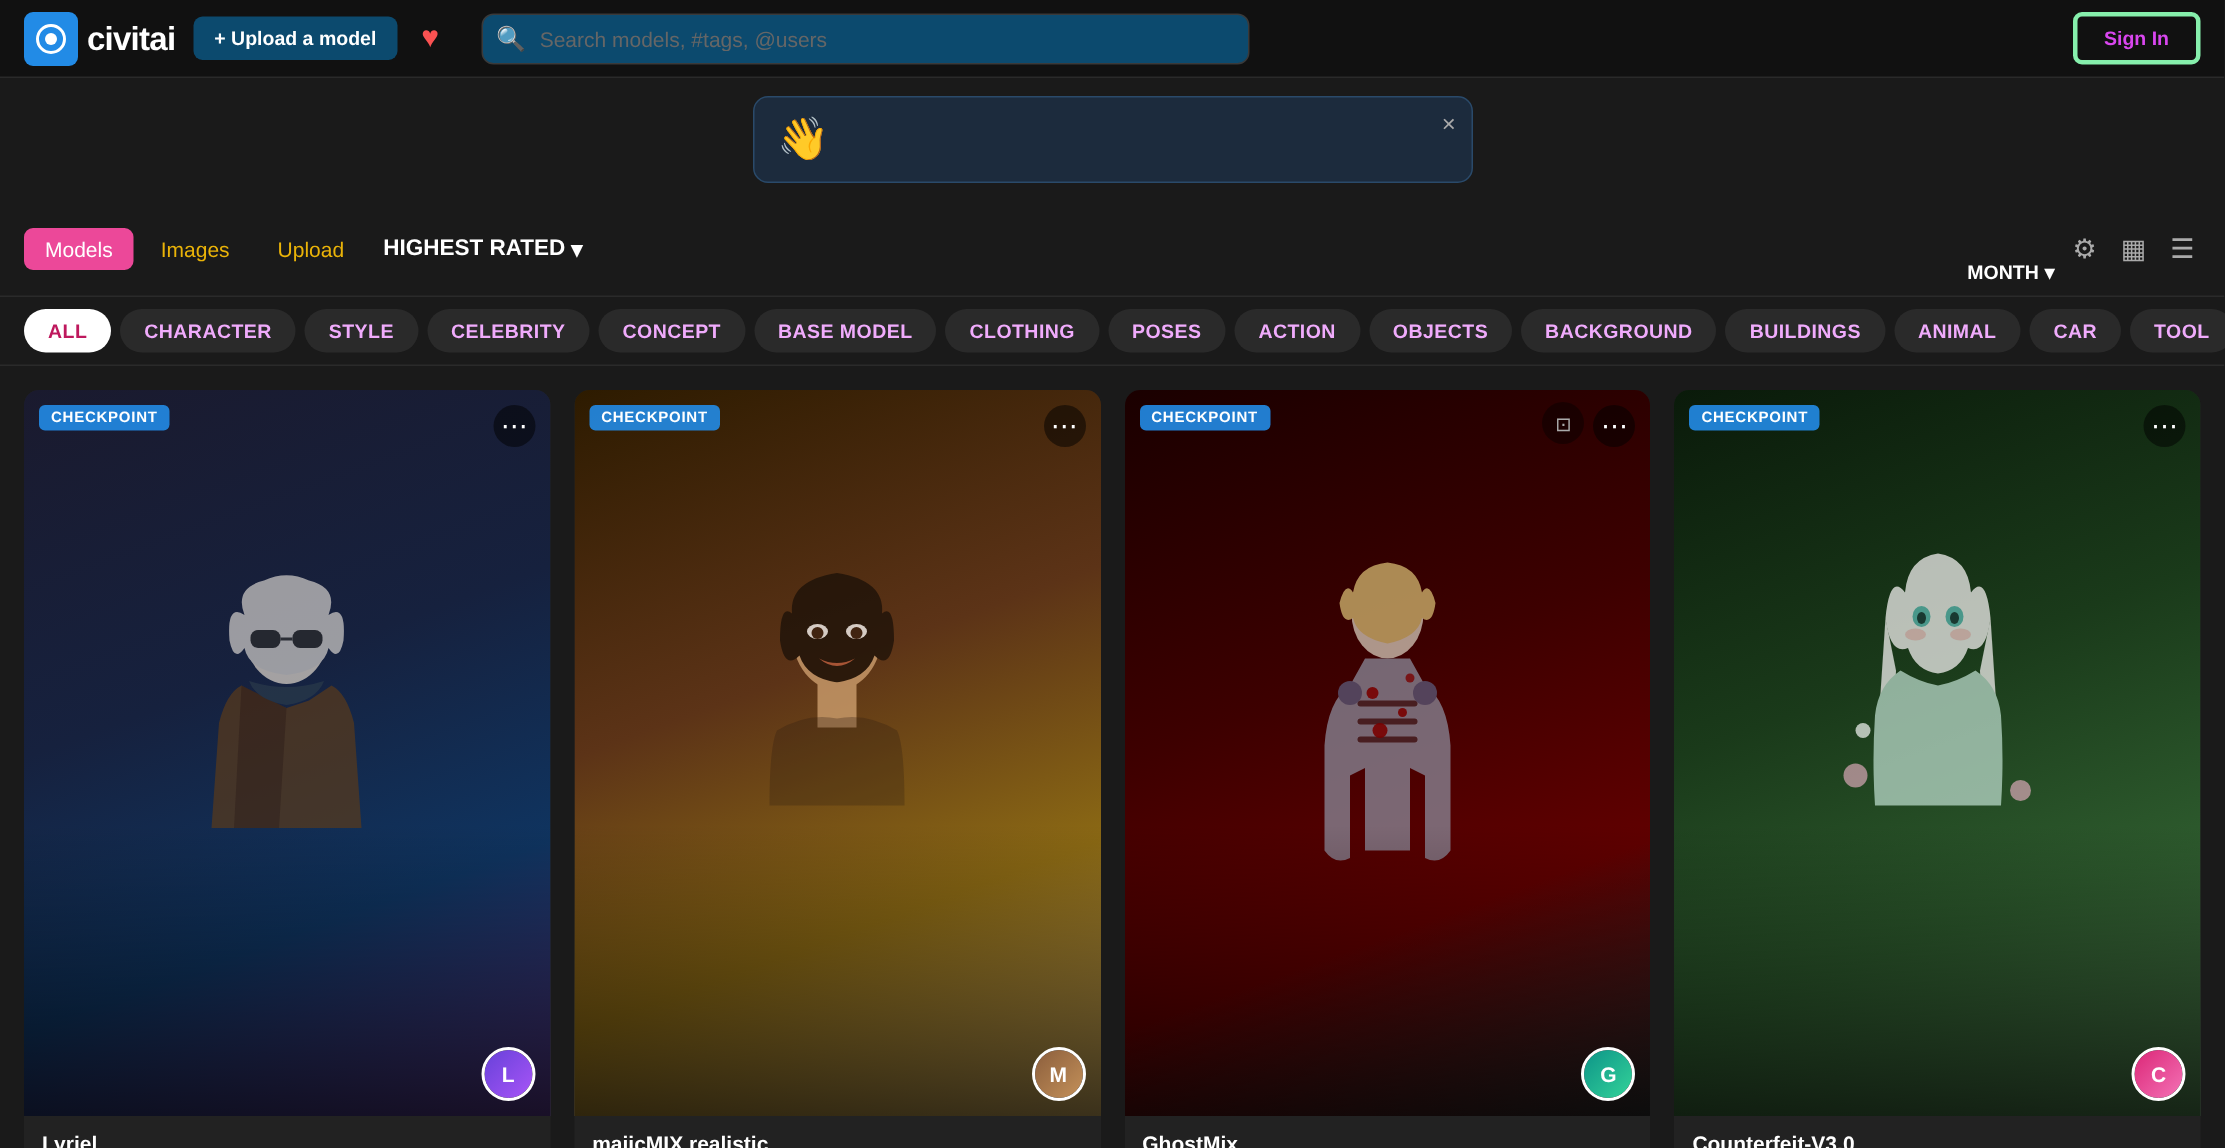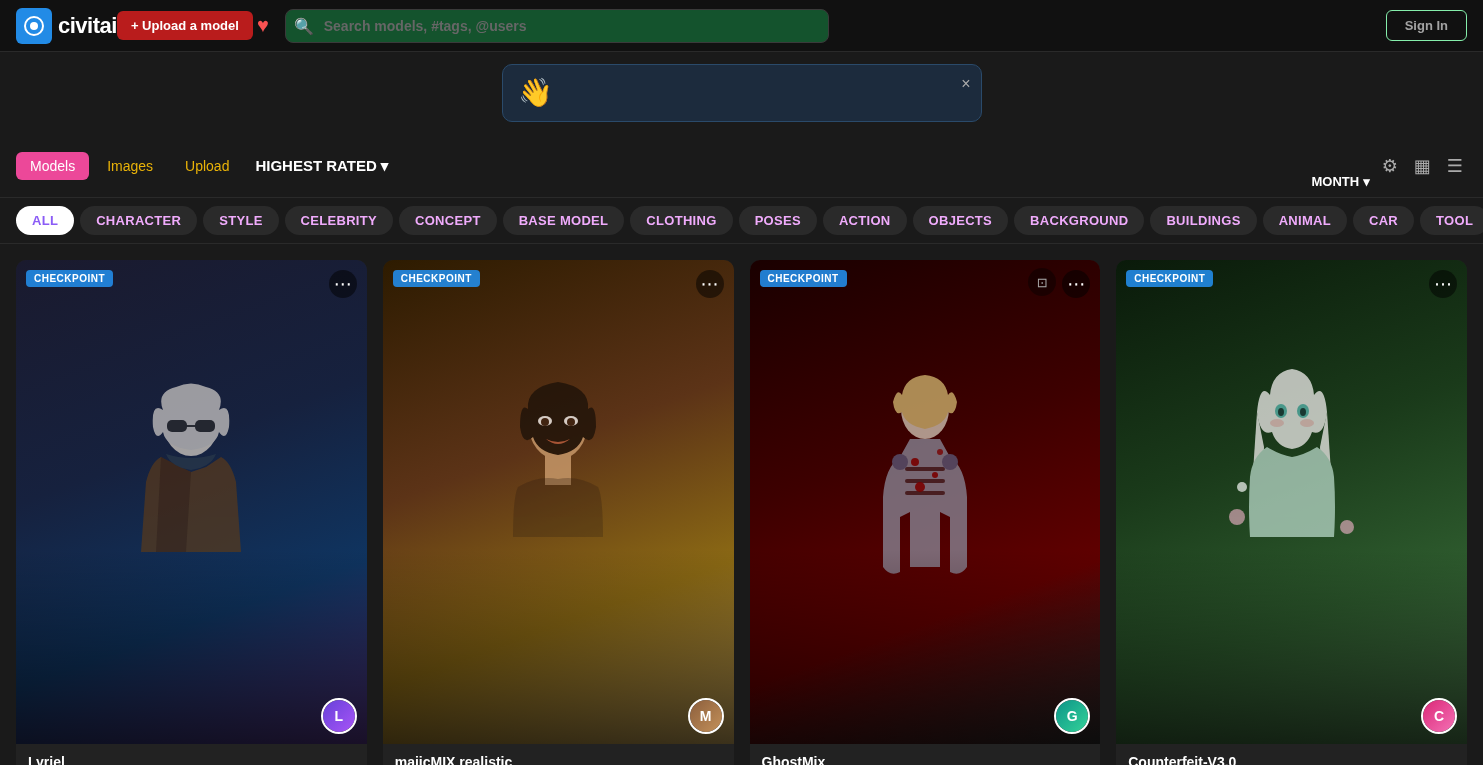--- a/index.html
+++ b/index.html
@@ -11,20 +11,21 @@
       overflow-x: hidden;
     }
 
     
     .header {
       background: #111;
       display: flex;
       align-items: center;
       padding: 0 16px;
       height: 52px;
+      gap: 12px;
       border-bottom: 1px solid #2a2a2a;
     }
     .logo {
       display: flex;
       align-items: center;
       gap: 6px;
       font-size: 22px;
       font-weight: 800;
       color: #fff;
       text-decoration: none;
@@ -36,21 +37,21 @@
       background: #228be6;
       border-radius: 6px;
       display: flex;
       align-items: center;
       justify-content: center;
       font-size: 14px;
       font-weight: 900;
       color: #fff;
     }
     .upload-btn {
-      background: #b91c1c;
+      background: #0c4a6e;
       border: none;
       color: #fff;
       padding: 7px 14px;
       border-radius: 6px;
       font-size: 13px;
       font-weight: 600;
       cursor: pointer;
       display: flex;
       align-items: center;
       gap: 5px;
@@ -65,43 +66,42 @@
       padding: 4px;
     }
     .search-wrap {
       flex: 1;
       max-width: 600px;
       margin: 0 12px;
       position: relative;
     }
     .search-input {
       width: 100%;
-      background: #14532d;
+      background: #0c4a6e;
       border: 1px solid #3a3a3a;
       border-radius: 8px;
       padding: 8px 14px 8px 38px;
       color: #ccc;
       font-size: 14px;
       outline: none;
-      font-weight: bold;
     }
     .search-input::placeholder { color: #666; }
     .search-icon-wrap {
       position: absolute;
       left: 10px;
       top: 50%;
       transform: translateY(-50%);
       color: #666;
       font-size: 16px;
     }
     .spacer { flex: 1; }
     .sign-in-btn {
       background: none;
-      border: 1px solid #86efac;
-      color: #a3a3a3;
+      border: 3px solid #86efac;
+      color: #d946ef;
       padding: 7px 18px;
       border-radius: 6px;
       font-size: 13px;
       font-weight: 600;
       cursor: pointer;
     }
 
     
     .banner {
       background: #1c2b3d;
@@ -210,21 +210,21 @@
       border-radius: 20px;
       font-size: 13px;
       font-weight: 600;
       cursor: pointer;
       white-space: nowrap;
       text-transform: uppercase;
       letter-spacing: 0.3px;
     }
     .cat-tab.active {
       background: #fff;
-      color: #8b5cf6;
+      color: #be185d;
     }
 
     
     .cards-grid {
       display: grid;
       grid-template-columns: repeat(4, 1fr);
       gap: 16px;
       padding: 16px;
     }
     .card {

